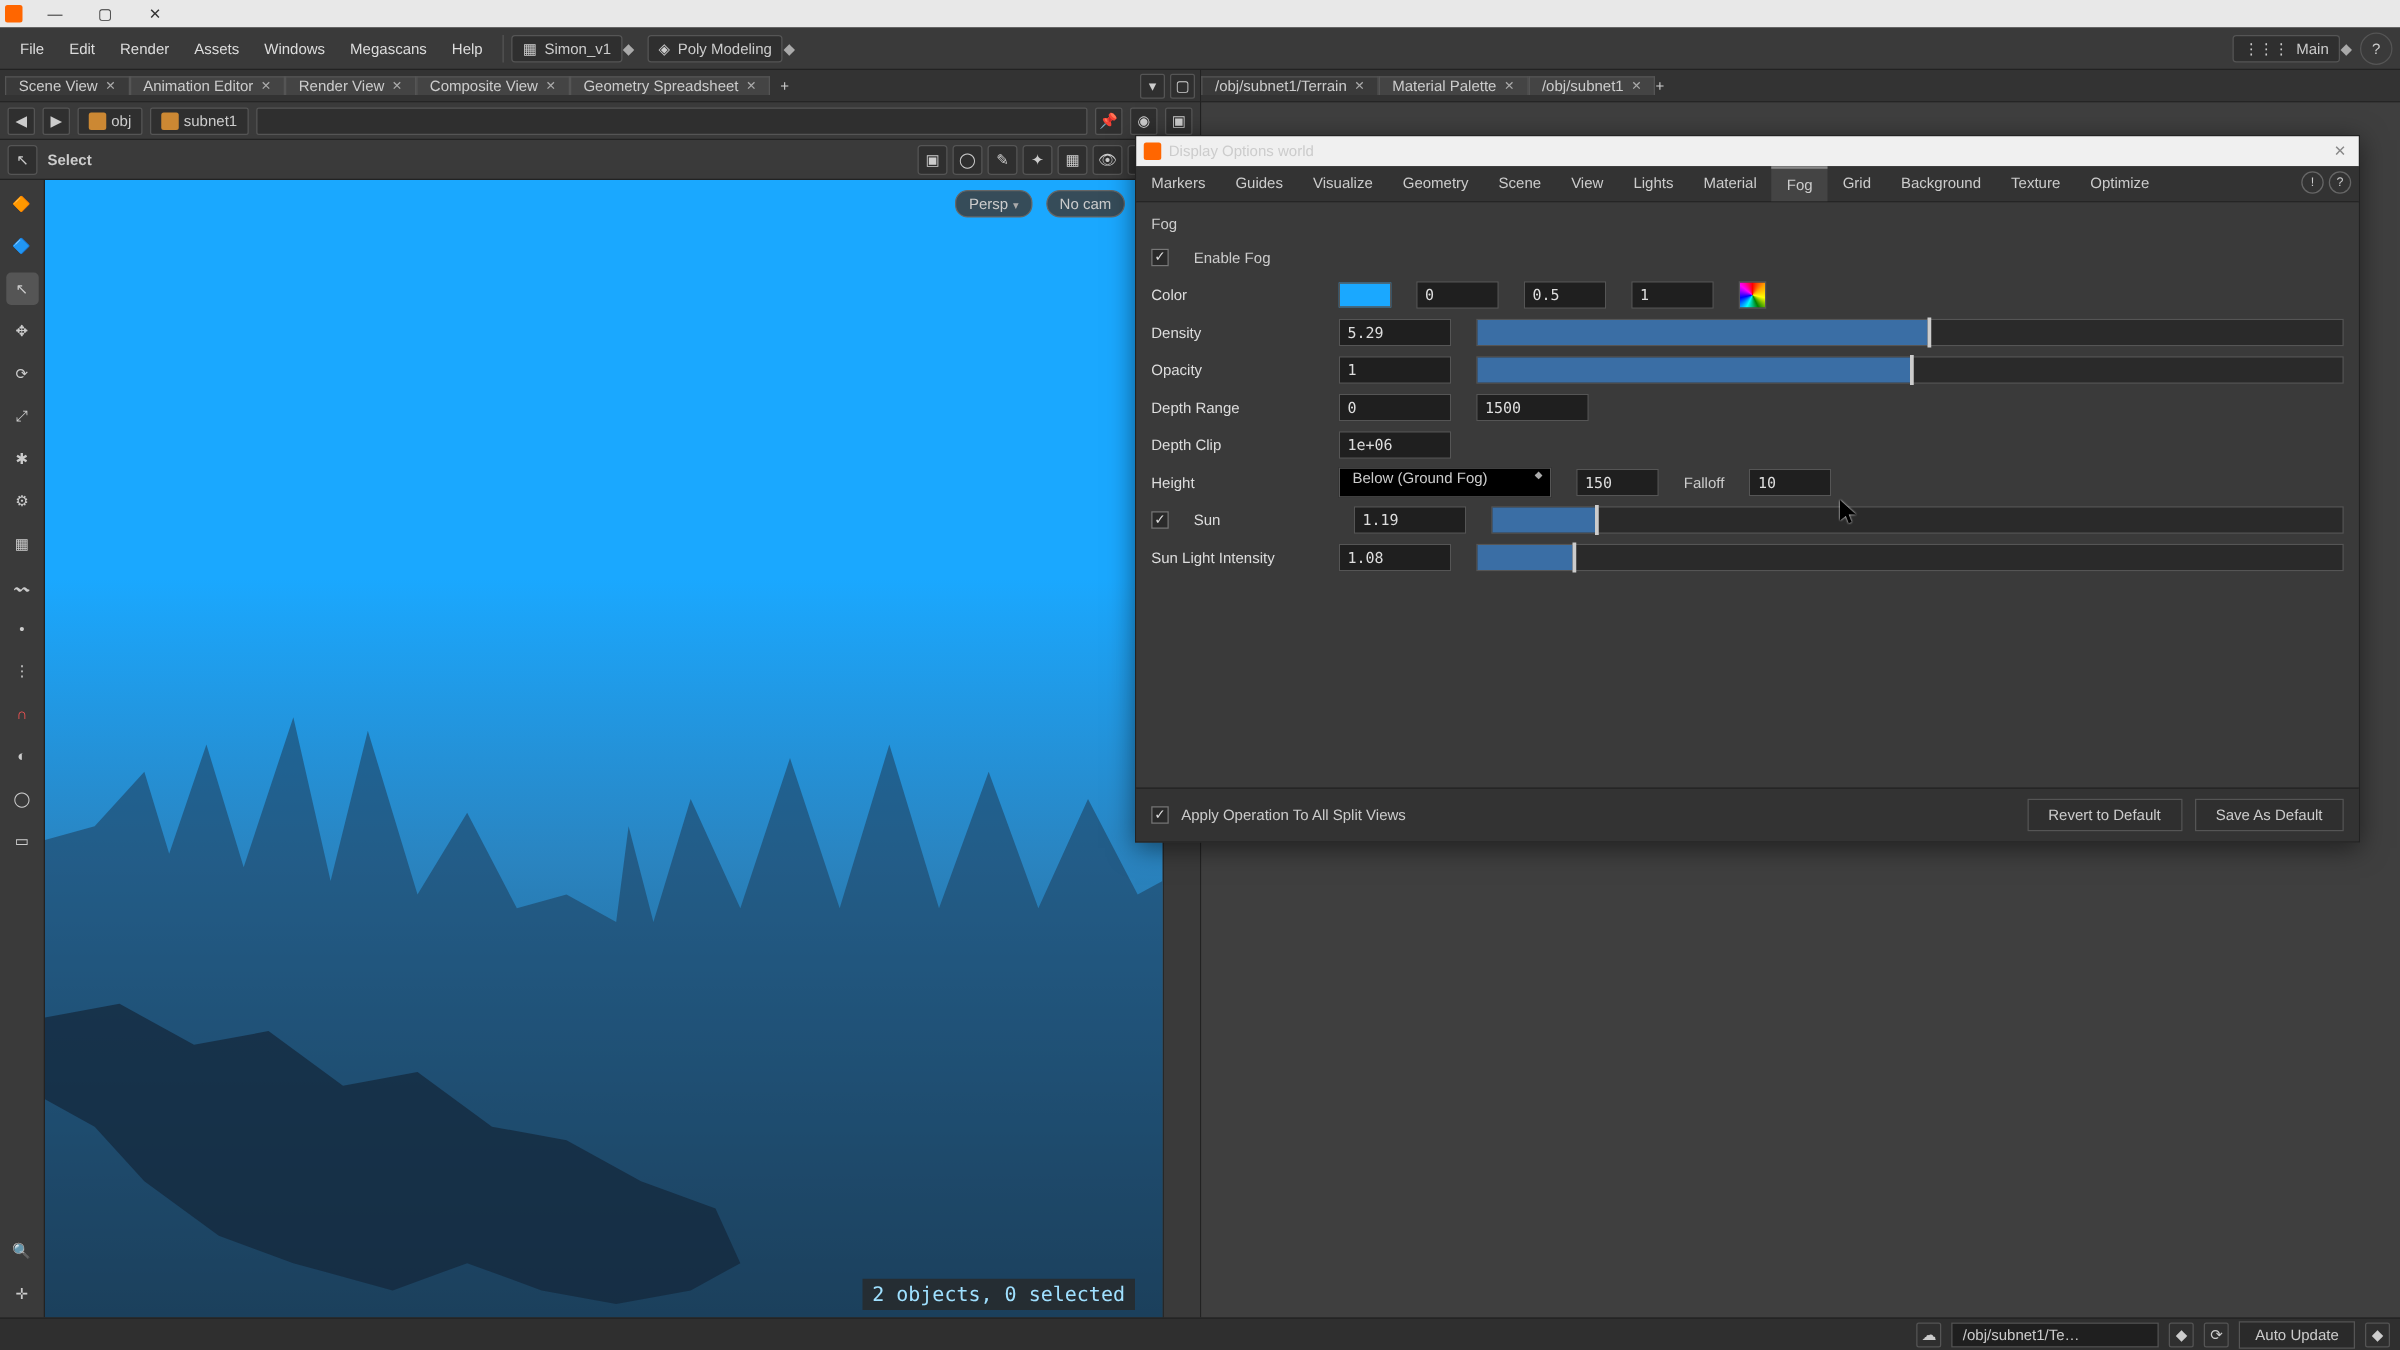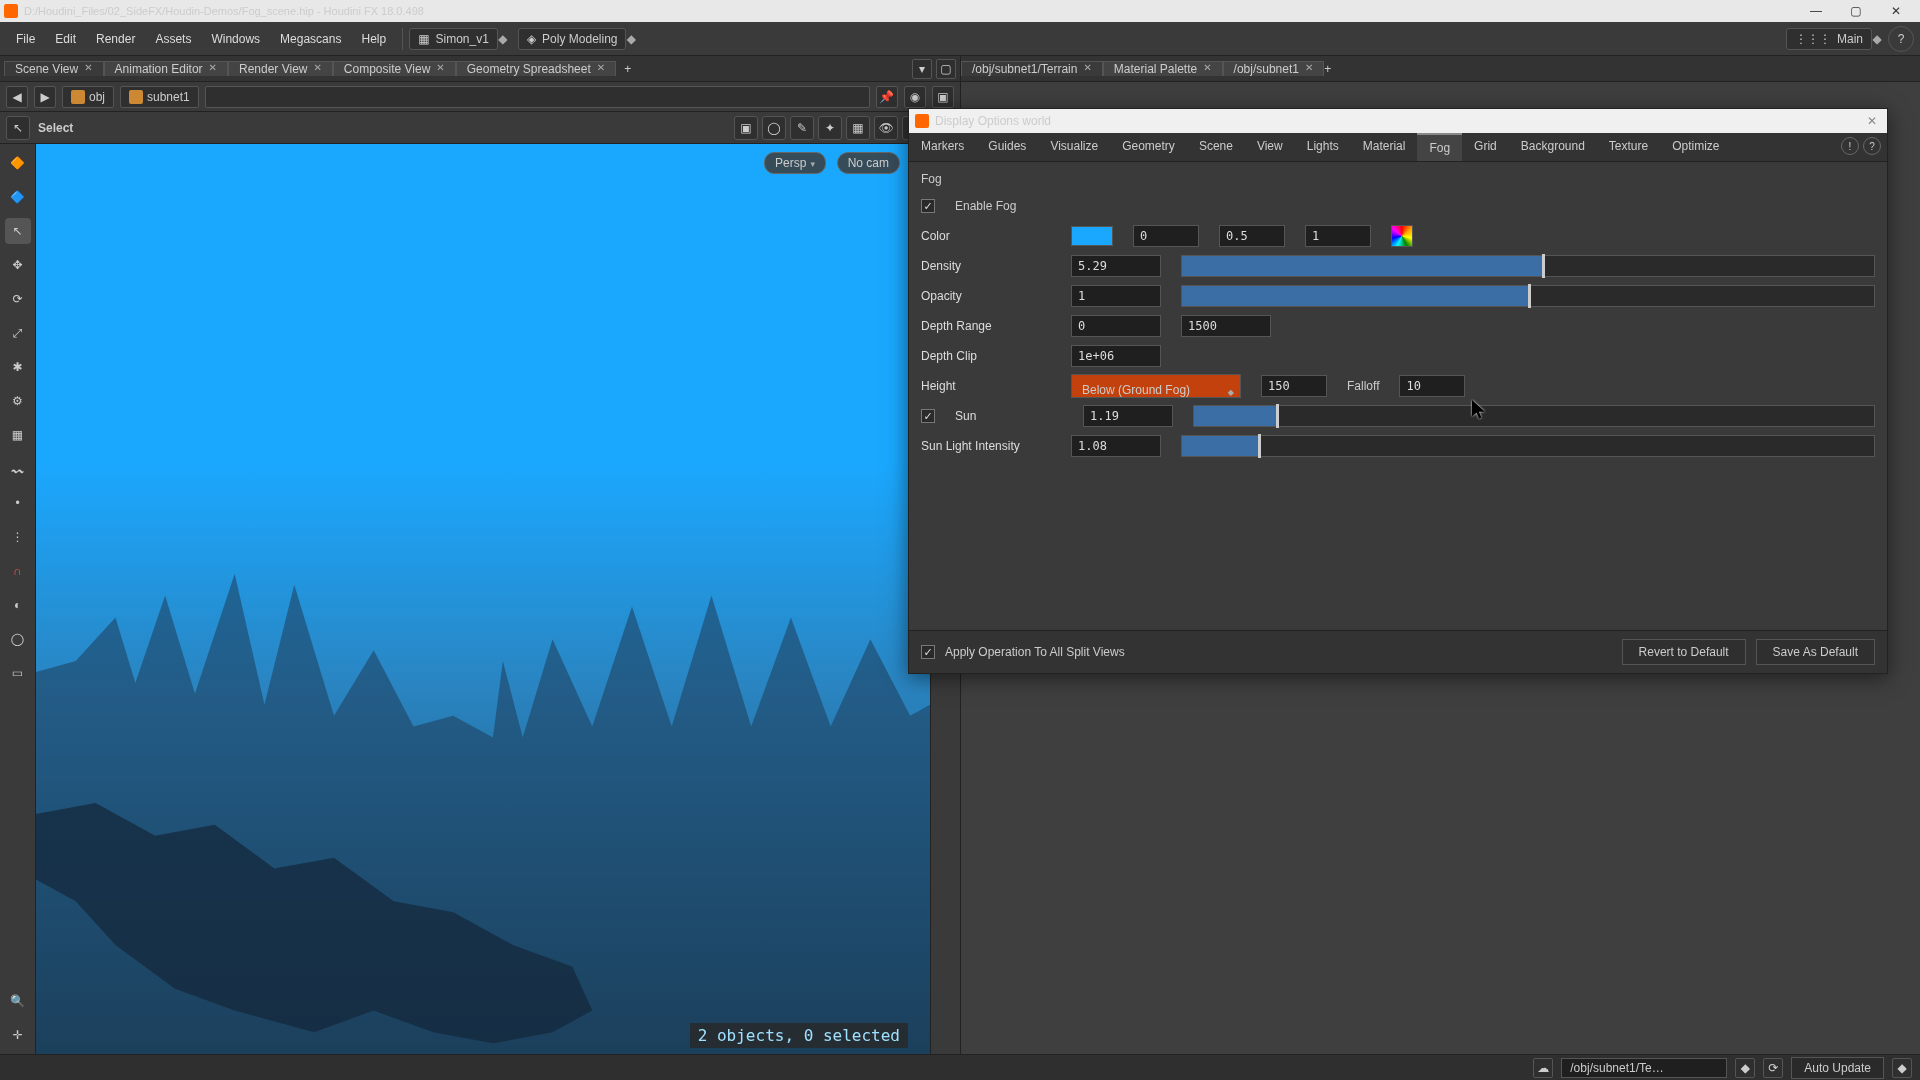--- a/index.html
+++ b/index.html
@@ -19,21 +19,21 @@
 .menubar .deskarrow { width:10px; text-align:center; color:#aaa; }
 .menubar .spacer { flex: 1; }
 .menubar .roundbtn { width:26px; height:26px; border:1px solid #555; border-radius:13px; display:flex; align-items:center; justify-content:center; margin-left:6px; cursor:pointer; }
 
 
 .main { position: absolute; top: 56px; left: 0; right: 0; bottom: 26px; display: flex; }
 
 
 .leftpanel { flex: 1; display: flex; flex-direction: column; background:#3a3a3a; min-width:0; }
 .tabstrip { height: 26px; background: #333; display: flex; align-items: center; padding: 0 4px; gap:0; border-bottom:1px solid #222;}
-.tab { padding: 0 10px; background: #444; border:1px solid #555; border-bottom:none; display:flex; gap:6px; cursor:pointer; }
+.tab { padding: 0 10px; background: #444; border:1px solid #555; border-bottom:none; display:flex; align-items:center; gap:6px; cursor:pointer; }
 .tab.active { background: #3a3a3a; }
 .tab .x { color:#aaa; font-size:10px; }
 .tabstrip .plus { padding:2px 8px; color:#ccc; cursor:pointer; }
 .tabstrip .right { margin-left:auto; display:flex; gap:4px; align-items:center; }
 .iconbox { width:20px; height:20px; background:#2f2f2f; border:1px solid #555; border-radius:2px; display:flex; align-items:center; justify-content:center; }
 
 .pathbar { height: 30px; background:#3a3a3a; border-bottom:1px solid #222; display:flex; align-items:center; padding:0 6px; gap:6px; }
 .pathbar .navbtn { width:22px; height:22px; display:flex; align-items:center; justify-content:center; cursor:pointer; color:#ccc; border:1px solid #555; border-radius:2px; background:#2f2f2f;}
 .pathbar .crumb { padding:3px 8px; background:#2f2f2f; border:1px solid #555; border-radius:2px; display:flex; align-items:center; gap:4px; }
 .pathbar .crumbicon { width:14px; height:14px; background:#cc8833; border-radius:2px; }
@@ -90,21 +90,21 @@
 .dialog .chk { width:14px; height:14px; border:1px solid #777; background:#2a2a2a; display:inline-flex; align-items:center; justify-content:center; cursor:pointer; }
 .dialog .chk.checked::after { content:"✓"; color:#ddd; font-size:11px; line-height:1; }
 .dialog .swatch { width:42px; height:20px; background:#1aa8ff; border:1px solid #555; }
 .dialog .numfield { height:22px; background:#1f1f1f; border:1px solid #555; color:#ddd; padding:0 6px; font-family:monospace; font-size:12px; }
 .dialog .numfield.w60 { width:66px; }
 .dialog .numfield.w80 { width:90px; }
 .dialog .slider { flex:1; height:22px; position:relative; background:#2a2a2a; border:1px solid #555; }
 .dialog .slider .fill { position:absolute; left:0; top:0; bottom:0; background:#3a6ea5; }
 .dialog .slider .handle { position:absolute; top:-2px; bottom:-2px; width:3px; background:#ccc; }
 .dialog .colorpicker { width:22px; height:22px; border:1px solid #555; background: conic-gradient(red,orange,yellow,green,cyan,blue,magenta,red); cursor:pointer; }
-.dialog .dropdown { height:24px; background:#c2410c; border:1px solid #555; padding:0 22px 0 10px; display:flex; align-items:flex-end; position:relative; cursor:pointer; min-width:170px;}
+.dialog .dropdown { height:24px; background:#000000; border:1px solid #555; padding:0 22px 0 10px; display:flex; align-items:flex-start; position:relative; cursor:pointer; min-width:170px;}
 .dialog .dropdown::after { content:"◆"; position:absolute; right:6px; font-size:8px; color:#aaa; }
 .dialog .footer { display:flex; align-items:center; padding:8px 12px; border-top:1px solid #222; background:#333; gap:10px; }
 .dialog .footer .btn { padding:5px 16px; background:#2f2f2f; border:1px solid #555; cursor:pointer; }
 .dialog .footer .spacer { flex:1; }
 .dialog .bigspace { height:160px; }
 
 
 .cursor { position:absolute; left:1472px; top:400px; width:14px; height:20px; z-index:100; pointer-events:none; }
 .cursor svg { filter: drop-shadow(0 0 1px #fff); }
 
@@ -112,21 +112,20 @@
 .statusbar { position:absolute; left:0; right:0; bottom:0; height:26px; background:#2f2f2f; border-top:1px solid #222; display:flex; align-items:center; padding:0 8px; gap:8px;}
 .statusbar .spacer { flex:1; }
 .statusbar .pathbox { background:#1f1f1f; border:1px solid #555; padding:2px 8px; width:166px; overflow:hidden; white-space:nowrap; text-overflow:ellipsis;}
 .statusbar .btn { padding:3px 12px; background:#2a2a2a; border:1px solid #555; }
 </style>
 </head>
 <body>
 
 <div class="titlebar">
   <div class="hlogo"></div>
-  <div class="title">D:/Houdini_Files/02_SideFX/Houdin-Demos/Fog_scene.hip - Houdini FX 18.0.498</div>
   <div class="winbtn">—</div>
   <div class="winbtn">▢</div>
   <div class="winbtn close">✕</div>
 </div>
 
 <div class="menubar">
   <div class="menuitem">File</div>
   <div class="menuitem">Edit</div>
   <div class="menuitem">Render</div>
   <div class="menuitem">Assets</div>

